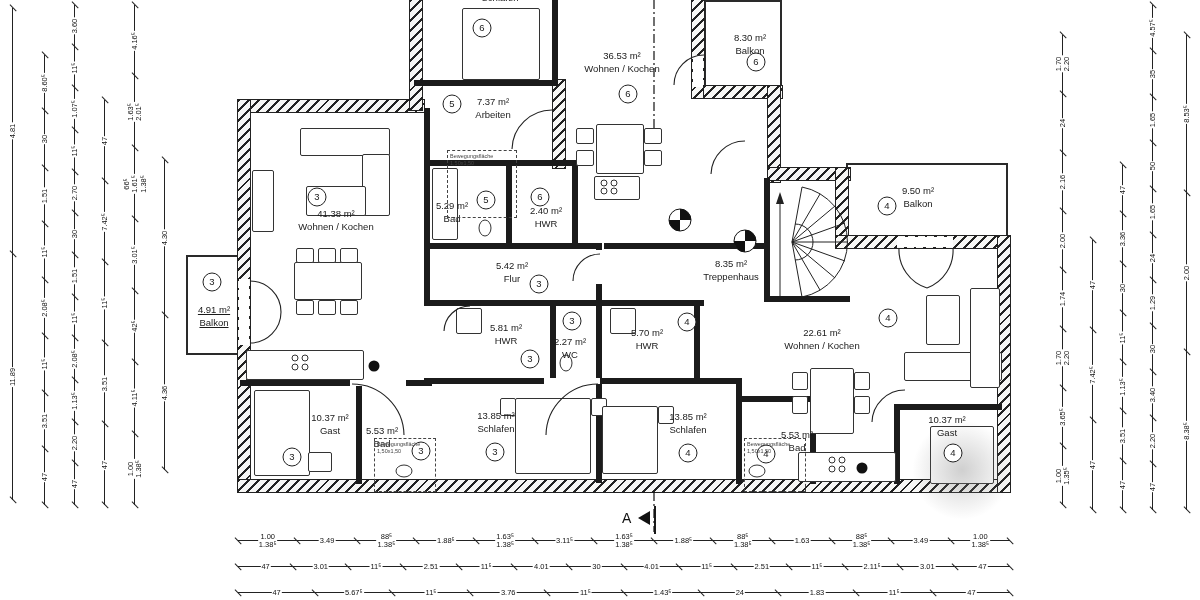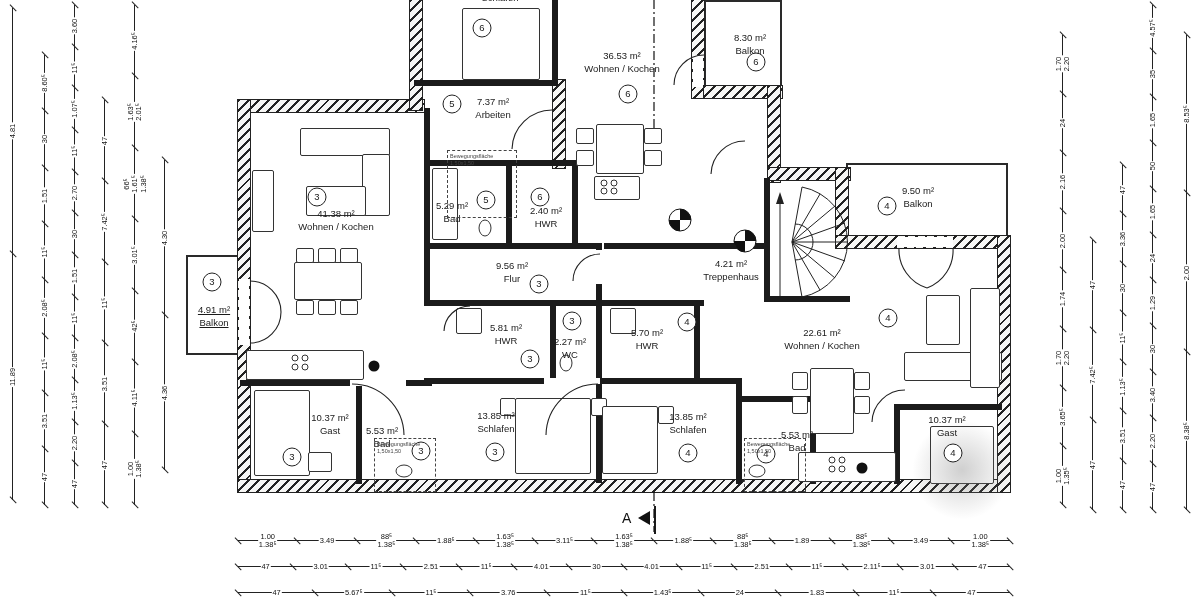--- a/index.html
+++ b/index.html
@@ -231,26 +231,26 @@
         <div class="rarea">41.38 m²</div>
         <div class="rname">Wohnen / Kochen</div>
       </div>
       <div class="badge" style="left: 317px; top: 197px;">3</div>
       <div class="room" style="left: 214px; top: 304px; text-decoration: underline;">
         <div class="rarea">4.91 m²</div>
         <div class="rname">Balkon</div>
       </div>
       <div class="badge" style="left: 212px; top: 282px;">3</div>
       <div class="room" style="left: 512px; top: 260px;">
-        <div class="rarea">9.56 m²</div>
+        <div class="rarea">5.42 m²</div>
         <div class="rname">Flur</div>
       </div>
       <div class="badge" style="left: 539px; top: 284px;">3</div>
       <div class="room" style="left: 731px; top: 258px;">
-        <div class="rarea">4.21 m²</div>
+        <div class="rarea">8.35 m²</div>
         <div class="rname">Treppenhaus</div>
       </div>
       <div class="room" style="left: 918px; top: 185px;">
         <div class="rarea">9.50 m²</div>
         <div class="rname">Balkon</div>
       </div>
       <div class="badge" style="left: 887px; top: 206px;">4</div>
       <div class="room" style="left: 506px; top: 322px;">
         <div class="rarea">5.81 m²</div>
         <div class="rname">HWR</div>
@@ -507,21 +507,21 @@
 1.38⁵</div>
         <div class="dlab" style="left: 207.846px; top: 0px; transform: translate(-50%, -50%);">1.88⁵</div>
         <div class="dlab" style="left: 267.231px; top: 0px; transform: translate(-50%, -50%);">1.63⁵
 1.38⁵</div>
         <div class="dlab" style="left: 326.615px; top: 0px; transform: translate(-50%, -50%);">3.11⁵</div>
         <div class="dlab" style="left: 386px; top: 0px; transform: translate(-50%, -50%);">1.63⁵
 1.38⁵</div>
         <div class="dlab" style="left: 445.385px; top: 0px; transform: translate(-50%, -50%);">1.88⁵</div>
         <div class="dlab" style="left: 504.769px; top: 0px; transform: translate(-50%, -50%);">88⁵
 1.38⁵</div>
-        <div class="dlab" style="left: 564.154px; top: 0px; transform: translate(-50%, -50%);">1.89</div>
+        <div class="dlab" style="left: 564.154px; top: 0px; transform: translate(-50%, -50%);">1.63</div>
         <div class="dlab" style="left: 623.538px; top: 0px; transform: translate(-50%, -50%);">88⁵
 1.38⁵</div>
         <div class="dlab" style="left: 682.923px; top: 0px; transform: translate(-50%, -50%);">3.49</div>
         <div class="dlab" style="left: 742.308px; top: 0px; transform: translate(-50%, -50%);">1.00
 1.38⁵</div>
       </div>
       <div class="hchain" style="left: 238px; top: 566px; width: 772px;">
         <div class="tick" style="left: 0px; top: 0px; transform: translate(-50%, -50%) rotate(45deg);"></div>
         <div class="tick" style="left: 55.1429px; top: 0px; transform: translate(-50%, -50%) rotate(45deg);"></div>
         <div class="tick" style="left: 110.286px; top: 0px; transform: translate(-50%, -50%) rotate(45deg);"></div>

